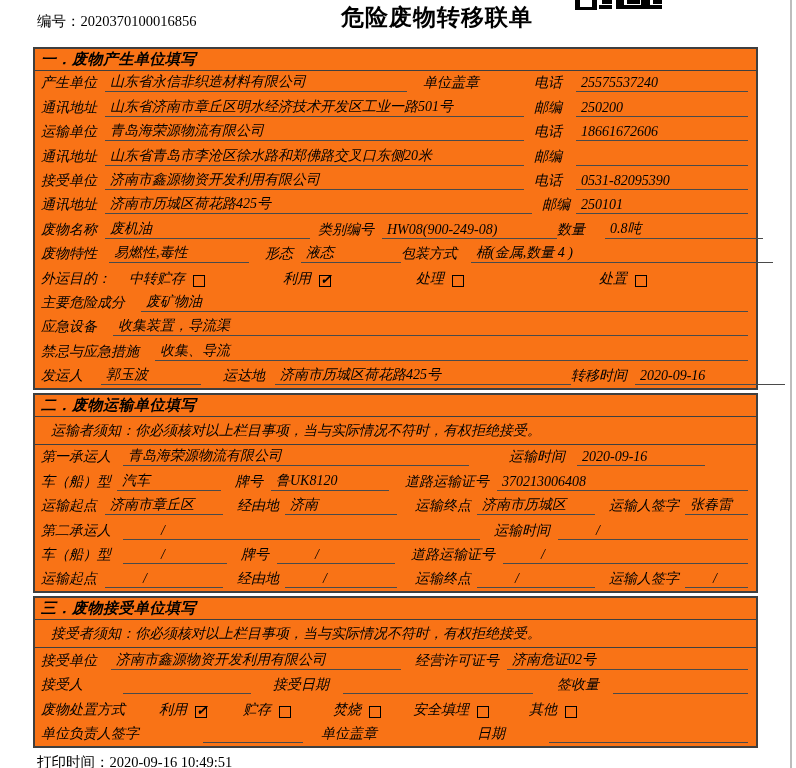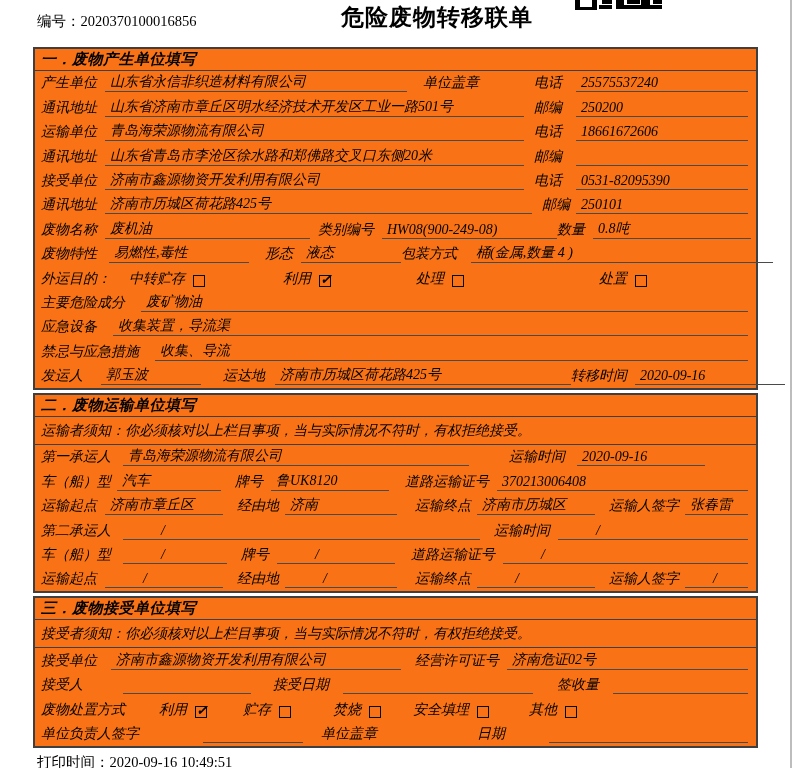--- a/index.html
+++ b/index.html
@@ -22,21 +22,21 @@
 
   .box {
     margin-left:33px; width:725px; border:2px solid #3f3f3f;
     background:#f97316; margin-bottom:3px;font-style:italic;
   }
   .sec-title {
     font-weight:bold; font-size:15px; height:22px; line-height:21px;
     padding:0 6px; border-bottom:1px solid #3f3f3f; letter-spacing:0.5px;
   }
   .notice {
-    height:28px; display:flex; align-items:center; padding:0 6px;
+    height:28px; display:flex; align-items:center; padding:0 16px;
     border-bottom:1px solid #3f3f3f; white-space:nowrap;
   }
   .row {
     display:flex; align-items:flex-end; height:24.4px;
     padding:0 8px 3px 6px; white-space:nowrap;
   }
   .lbl { flex:none; white-space:nowrap; }
   .val {
     border-bottom:1px solid #4a4a4a; padding:0 0 0 5px;
     flex:none; white-space:nowrap; overflow:hidden;
@@ -120,21 +120,21 @@
     <span class="lbl" style="width:34px">邮编</span>
     <span class="val" style="width:172px;margin-left:0">250101</span>
   </div>
 
   <div class="row">
     <span class="lbl" style="width:60px">废物名称</span>
     <span class="val" style="width:205px;margin-left:4px">废机油</span>
     <span class="lbl" style="margin-left:8px">类别编号</span>
     <span class="val" style="width:175px;margin-left:8px">HW08(900-249-08)</span>
     <span class="lbl ml-auto" style="width:32px">数量</span>
-    <span class="val" style="width:158px;margin-left:4px">0.8吨</span>
+    <span class="val" style="width:158px;margin-left:16px">0.8吨</span>
   </div>
 
   <div class="row">
     <span class="lbl" style="width:60px">废物特性</span>
     <span class="val" style="width:140px;margin-left:8px">易燃性,毒性</span>
     <span class="lbl" style="margin-left:16px">形态</span>
     <span class="val" style="width:100px;margin-left:8px">液态</span>
     <span class="lbl ml-auto" style="width:62px">包装方式</span>
     <span class="val" style="width:302px;margin-left:8px">桶(金属,数量 4 )</span>
   </div>

